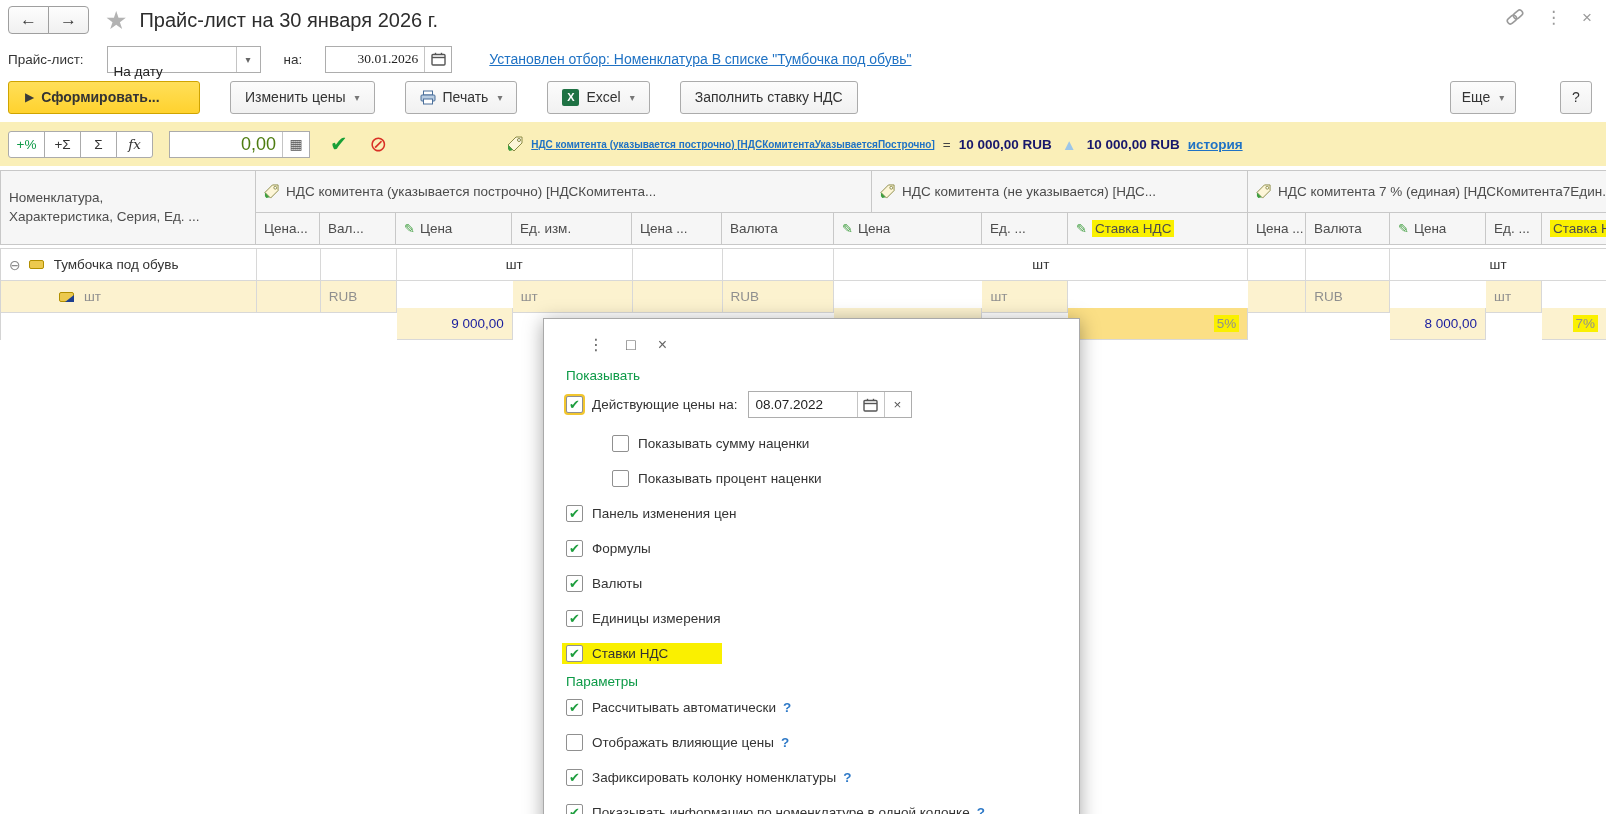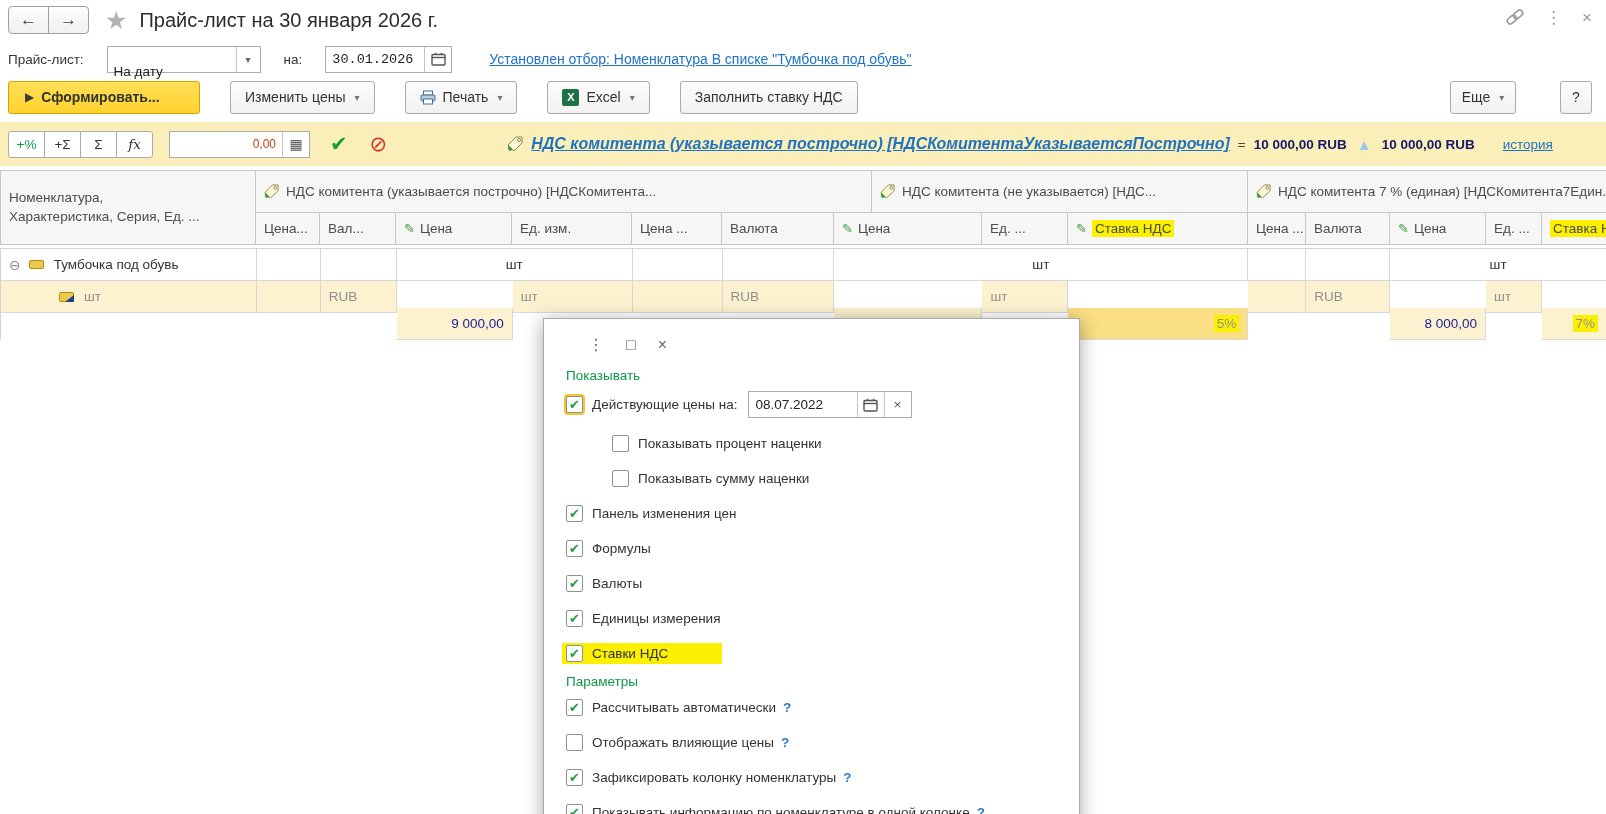--- a/index.html
+++ b/index.html
@@ -19,21 +19,21 @@
   .win-icons { position:absolute; right:14px; top:8px; display:flex; align-items:center; gap:20px; color:#9a9a9a; }
   .win-icons .glyph { font-size:17px; line-height:1; }
 
   
   .filter-row { position:absolute; top:44px; left:0; width:100%; height:30px; display:flex; align-items:center; font-size:13.5px;gap:15px; }
   .filter-row .lbl { margin-left:8px; color:#333; }
   .combo { display:flex; align-items:stretch; height:27px; border:1px solid #adadad; background:#fff; margin-left:8px; }
   .combo .combo-text { width:128px; padding:17px 6px; font-size:13.5px; color:#222; }
   .combo .combo-caret { width:24px; border-left:1px solid #c4c4c4; display:flex; align-items:center; justify-content:center; color:#666; font-size:10px; cursor:pointer; }
   .datebox { display:flex; align-items:stretch; height:27px; border:1px solid #adadad; background:#fff; margin-left:8px; }
-  .datebox input { border:0; outline:0; width:98px; padding:0 6px; font-size:13.5px; font-family:Liberation Mono, monospace; color:#222; }
+  .datebox input { border:0; outline:0; width:98px; padding:0 6px; font-size:13.5px; font-family:Liberation Serif, serif; color:#222;text-align:right; }
   .seg-btn { width:27px; border-left:1px solid #c4c4c4; display:flex; align-items:center; justify-content:center; cursor:pointer; background:#fff; color:#555; }
   .on-label { margin-left:16px; }
   a.link { color:#1f72c4; text-decoration:underline; cursor:pointer; }
   .selection-link { margin-left:22px; font-size:14px; }
 
   
   .toolbar { position:absolute; top:80px; left:0; width:100%; height:34px; display:flex; align-items:center; }
   .btn { height:33px; border:1px solid #ababab; border-radius:3px; background:linear-gradient(#fcfcfc,#f1f1f1);
          display:flex; align-items:center; justify-content:center; gap:7px; padding:0 14px; font-size:14px; color:#333; cursor:pointer; }
   .btn .caret { font-size:10px; color:#777; margin-left:2px; }
@@ -47,30 +47,30 @@
 
   
   .formula-bar { position:absolute; top:122px; left:0; width:100%; height:44px; background:#faefb8; display:flex; align-items:center; font-size:13.5px; }
   .fb-group { display:flex; margin-left:8px; }
   .fb-btn { min-width:37px; height:27px; border:1px solid #ababab; background:#fff; display:flex; align-items:center; justify-content:center;
             font-size:13.5px; color:#333; cursor:pointer; padding:0 6px; }
   .fb-btn + .fb-btn { margin-left:-1px; }
   .fb-btn.pct { color:#0d9a47; border-radius:3px 0 0 3px; }
   .fb-btn.fx  { font-style:italic; font-family:"DejaVu Serif",serif; border-radius:0 3px 3px 0; }
   .fb-amount { display:flex; height:27px; border:1px solid #ababab; background:#fff; margin-left:16px; }
-  .fb-amount input { width:112px; border:0; outline:0; text-align:right; padding:0 6px; font-size:12px; font-family:inherit; color:#c2410c; }
+  .fb-amount input { width:112px; border:0; outline:0; text-align:right; padding:0 6px; font-size:18px; font-family:inherit; color:#4d7c0f; }
   .fb-amount .seg-btn { font-size:14px; }
   .fb-check { color:#18a036; font-size:21px; font-weight:bold; margin-left:20px; }
   .fb-cancel { color:#d93025; font-size:21px; margin-left:22px; }
   .fb-main { display:flex; align-items:center; margin-left:120px; gap:8px; }
-  .fb-link { font-weight:bold; font-size:16px;font-style:italic; }
+  .fb-link { font-weight:bold; font-size:10px; }
   .fb-eq { color:#444; }
   .fb-val { font-weight:bold; color:#17176b; }
   .fb-tri { color:#9cc6e8; font-size:15px; margin:0 2px; }
-  .fb-history { font-weight:normal; margin-left:20px; }
+  .fb-history { font-weight:bold; margin-left:0; }
 
   
   .ptable { position:absolute; top:170px; left:0; width:1606px; font-size:13.5px; }
   .trow { display:flex; }
   .cell { border-right:1px solid #c8c8c8; border-bottom:1px solid #c8c8c8; padding:0 8px; display:flex; align-items:center; overflow:hidden; white-space:nowrap; }
   .thead .cell { background:#f6f6f6; color:#4c4c4c; border-top:1px solid #c8c8c8; }
   .thead { display:flex; border-left:1px solid #c8c8c8; }
   .col0head { width:256px; height:75px; white-space:pre-line; line-height:1.35; align-items:center; }
   .hrow1 .cell { height:43px; gap:7px; }
   .hrow2 .cell { height:32px; border-top:0 !important; gap:5px; }
@@ -388,25 +388,25 @@
             <line x1="4.5" y1="0.8" x2="4.5" y2="3"></line>
             <line x1="10.5" y1="0.8" x2="10.5" y2="3"></line>
           </svg>
         </span>
         <span class="seg-btn">×</span>
       </div>
     </div>
 
     <div class="dlg-row indent spaced">
       <span class="cb"></span>
-      <span class="opt-label">Показывать процент наценки</span>
+      <span class="opt-label">Показывать сумму наценки</span>
     </div>
     <div class="dlg-row indent spaced">
       <span class="cb"></span>
-      <span class="opt-label">Показывать сумму наценки</span>
+      <span class="opt-label">Показывать процент наценки</span>
     </div>
     <div class="dlg-row spaced">
       <span class="cb">✔</span>
       <span class="opt-label">Панель изменения цен</span>
     </div>
     <div class="dlg-row spaced">
       <span class="cb">✔</span>
       <span class="opt-label">Формулы</span>
     </div>
     <div class="dlg-row spaced">

